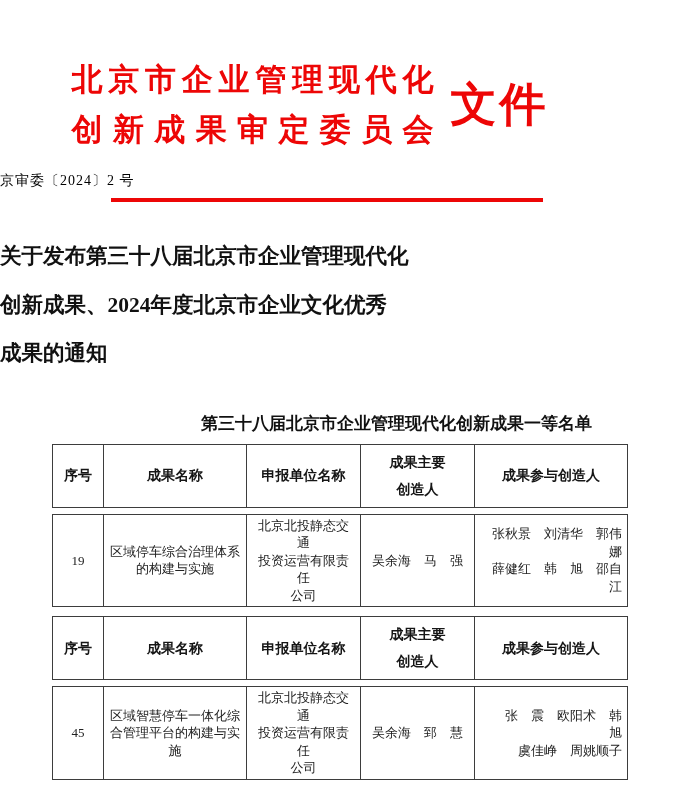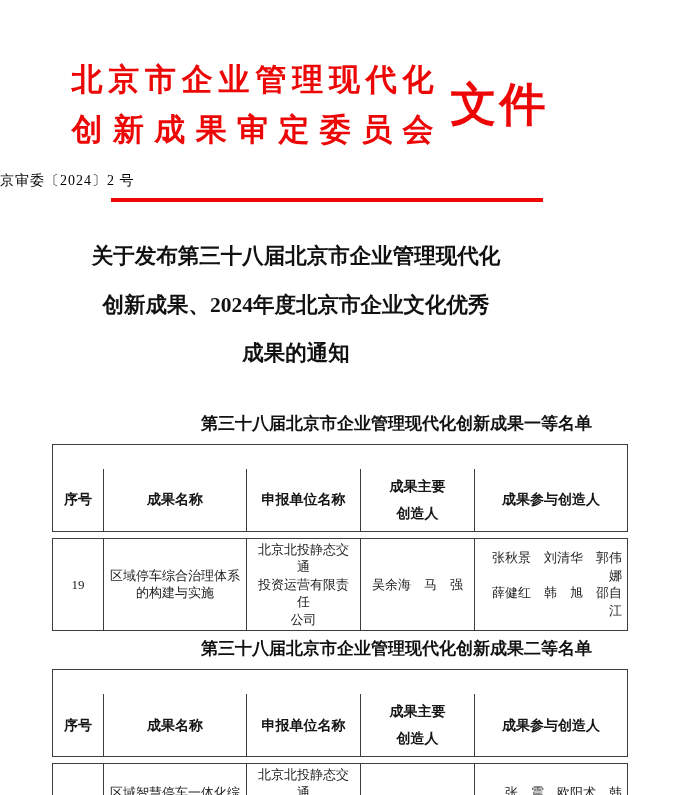--- a/index.html
+++ b/index.html
@@ -23,41 +23,41 @@
   }
   .lh-doc {
     font-size:46px; font-weight:bold; color:var(--red);
     letter-spacing:3px; white-space:nowrap;
   }
 
   .doc-number { margin-top:17px; text-align:left; font-size:14px; letter-spacing:1px; color:#000000; }
   .red-rule { width:432px; height:4px; background:var(--red); margin:8px 0 0 111px; }
 
   .notice-title {
-    margin-top:30px; text-align:center; white-space:pre-line;
+    margin-top:30px; text-align:left; white-space:pre-line;
     font-size:21.5px; font-weight:bold; color:#111; line-height:48.5px;
   }
 
   .section-title {
     margin-top:35px; text-align:right;
     font-size:17px; font-weight:bold; color:#111; line-height:22px;
   }
   .section-title.tight { margin-top:7px; }
 
   
   .tbl { width:576px; margin:9px 0 0 52px; border:1.5px solid var(--line); }
   .tbl.row-box { margin-top:6px; }
   .trow { display:grid; grid-template-columns:51px 143px 114px 114px auto; }
   .tc {
     border-right:1px solid var(--line);
     display:flex; align-items:center; justify-content:center;
     text-align:center; padding:2px 5px; min-height:62px;
   }
   .tc:last-child { border-right:none; }
-  .thead .tc { font-size:14px; font-weight:bold; color:#161616; line-height:27px; white-space:pre-line;margin-top:24px; }
+  .thead .tc { font-size:14px; font-weight:bold; color:#161616; line-height:27px; white-space:pre-line; }
   .tbody .tc { font-size:13px; color:#222; line-height:17.5px; white-space:pre-line; }
   .tbody.short .tc { min-height:55px; }
   .names-left { white-space:pre-line; text-align:right; }
 </style>
 </head>
 <body>
 
 <div class="page">
 
   <div class="letterhead">
@@ -101,21 +101,20 @@
         <div class="tc">吴余海　马　强</div>
         <div class="tc">
           <span class="names-left">张秋景　刘清华　郭伟娜
 薛健红　韩　旭　邵自江</span>
         </div>
       </div>
     </div>
   </div>
 
   <div>
-    <div class="section-title tight">第三十八届北京市企业管理现代化创新成果二等名单</div>
 
     <div class="tbl head-box">
       <div class="trow thead">
         <div class="tc">序号</div>
         <div class="tc">成果名称</div>
         <div class="tc">申报单位名称</div>
         <div class="tc">成果主要
 创造人</div>
         <div class="tc">成果参与创造人</div>
       </div>

